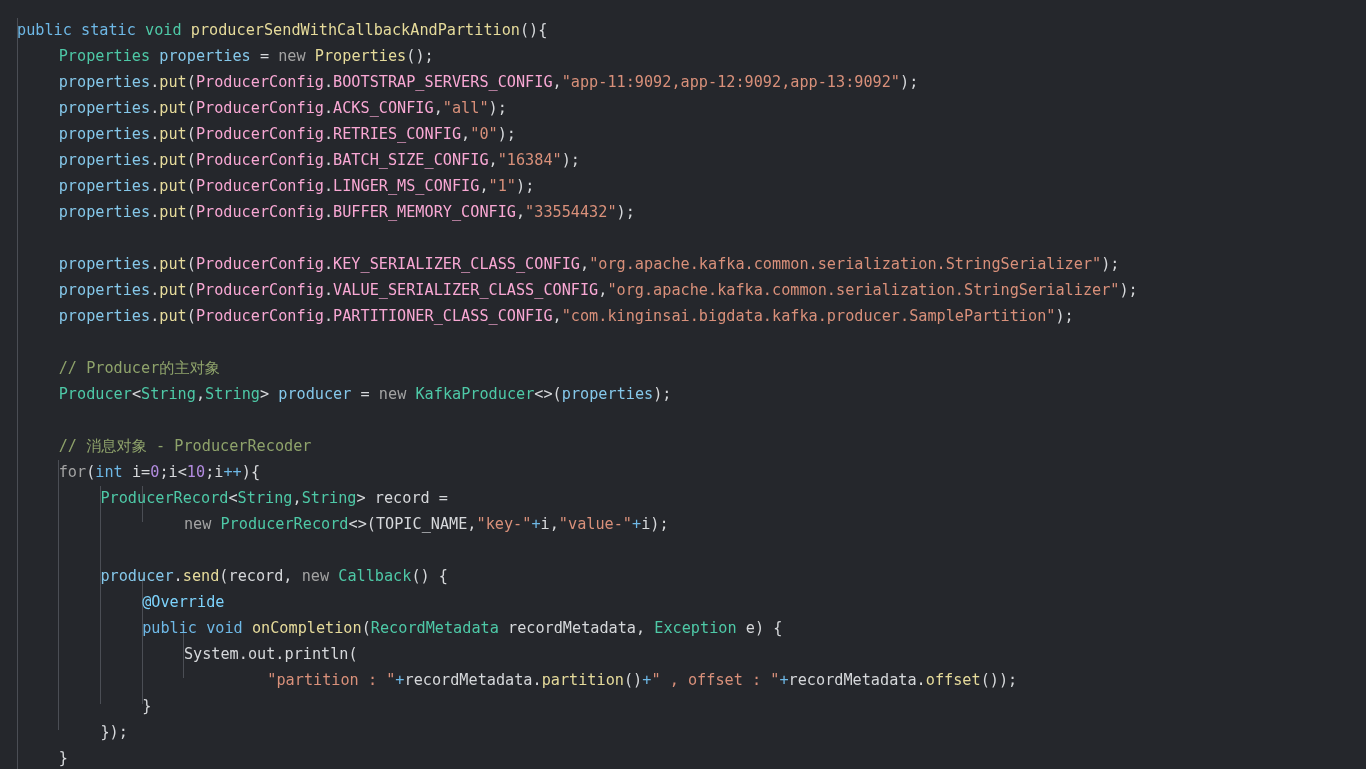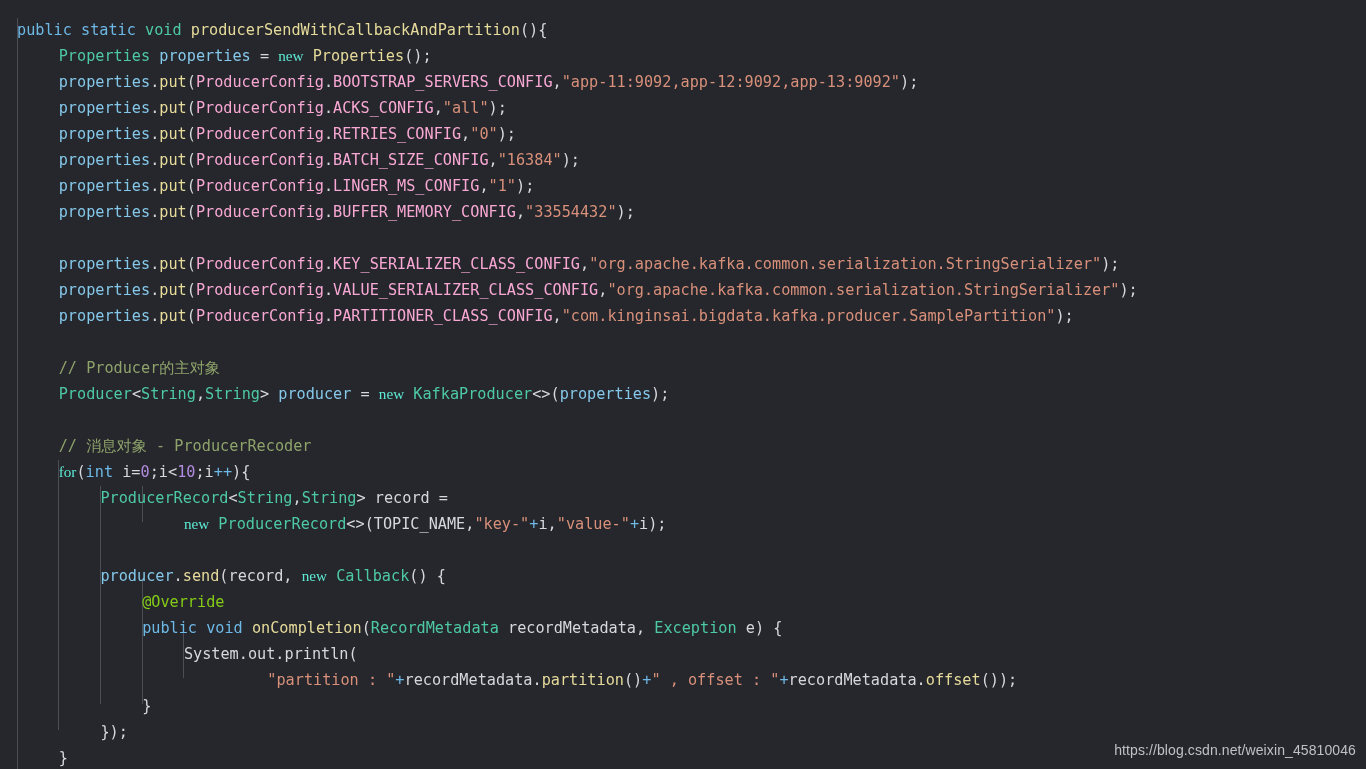--- a/index.html
+++ b/index.html
@@ -47,30 +47,30 @@
     pointer-events: none;
   }
   .guide {
     position: absolute;
     width: 1px;
     background: #4b4e55;
   }
 
   
   .kw      { color: #6eb8e6; }  
-  .ctrl    { color: #5eead4; font-family: Liberation Serif, serif; }  
+  .ctrl    { color: #a3a3a3; }  
   .type    { color: #4ec9a7; }  
   .fn      { color: #e6db9b; }  
   .var     { color: #85c8ea; }  
   .const   { color: #f9a8d4; }  
   .str     { color: #d9907a; }  
   .num     { color: #b38ce0; }  
   .cmt     { color: #8fa36b; }  
   .plain   { color: #d6d8db; }  
-  .anno    { color: #84cc16; }  
+  .anno    { color: #7dd3fc; }  
   .op      { color: #6eb8e6; }  
 
   #watermark {
     position: absolute;
     right: 10px;
     bottom: 6px;
     font-family: "Liberation Sans", sans-serif;
     font-size: 14px;
     color: #bfc1c4;
     letter-spacing: 0.1px;
@@ -85,15 +85,14 @@
       <div class="guide" style="left: 17px; top: 18px; height: 751px;"></div>
       <div class="guide" style="left: 58px; top: 460px; height: 270px;"></div>
       <div class="guide" style="left: 100px; top: 486px; height: 218px;"></div>
       <div class="guide" style="left: 142px; top: 486px; height: 36px;"></div>
       <div class="guide" style="left: 142px; top: 578px; height: 126px;"></div>
       <div class="guide" style="left: 183px; top: 630px; height: 48px;"></div>
     </div>
 
   <div id="code"><div class="line" style="padding-left: 17px;"><span class="kw">public</span><span class="plain"> </span><span class="kw">static</span><span class="plain"> </span><span class="type">void</span><span class="plain"> </span><span class="fn">producerSendWithCallbackAndPartition</span><span class="plain">(){</span></div><div class="line" style="padding-left: 58.72px;"><span class="type">Properties</span><span class="plain"> </span><span class="var">properties</span><span class="plain"> </span><span class="plain">=</span><span class="plain"> </span><span class="ctrl">new</span><span class="plain"> </span><span class="fn">Properties</span><span class="plain">();</span></div><div class="line" style="padding-left: 58.72px;"><span class="var">properties</span><span class="plain">.</span><span class="fn">put</span><span class="plain">(</span><span class="const">ProducerConfig</span><span class="plain">.</span><span class="const">BOOTSTRAP_SERVERS_CONFIG</span><span class="plain">,</span><span class="str">"app-11:9092,app-12:9092,app-13:9092"</span><span class="plain">);</span></div><div class="line" style="padding-left: 58.72px;"><span class="var">properties</span><span class="plain">.</span><span class="fn">put</span><span class="plain">(</span><span class="const">ProducerConfig</span><span class="plain">.</span><span class="const">ACKS_CONFIG</span><span class="plain">,</span><span class="str">"all"</span><span class="plain">);</span></div><div class="line" style="padding-left: 58.72px;"><span class="var">properties</span><span class="plain">.</span><span class="fn">put</span><span class="plain">(</span><span class="const">ProducerConfig</span><span class="plain">.</span><span class="const">RETRIES_CONFIG</span><span class="plain">,</span><span class="str">"0"</span><span class="plain">);</span></div><div class="line" style="padding-left: 58.72px;"><span class="var">properties</span><span class="plain">.</span><span class="fn">put</span><span class="plain">(</span><span class="const">ProducerConfig</span><span class="plain">.</span><span class="const">BATCH_SIZE_CONFIG</span><span class="plain">,</span><span class="str">"16384"</span><span class="plain">);</span></div><div class="line" style="padding-left: 58.72px;"><span class="var">properties</span><span class="plain">.</span><span class="fn">put</span><span class="plain">(</span><span class="const">ProducerConfig</span><span class="plain">.</span><span class="const">LINGER_MS_CONFIG</span><span class="plain">,</span><span class="str">"1"</span><span class="plain">);</span></div><div class="line" style="padding-left: 58.72px;"><span class="var">properties</span><span class="plain">.</span><span class="fn">put</span><span class="plain">(</span><span class="const">ProducerConfig</span><span class="plain">.</span><span class="const">BUFFER_MEMORY_CONFIG</span><span class="plain">,</span><span class="str">"33554432"</span><span class="plain">);</span></div><div class="line" style="padding-left: 17px;">&nbsp;</div><div class="line" style="padding-left: 58.72px;"><span class="var">properties</span><span class="plain">.</span><span class="fn">put</span><span class="plain">(</span><span class="const">ProducerConfig</span><span class="plain">.</span><span class="const">KEY_SERIALIZER_CLASS_CONFIG</span><span class="plain">,</span><span class="str">"org.apache.kafka.common.serialization.StringSerializer"</span><span class="plain">);</span></div><div class="line" style="padding-left: 58.72px;"><span class="var">properties</span><span class="plain">.</span><span class="fn">put</span><span class="plain">(</span><span class="const">ProducerConfig</span><span class="plain">.</span><span class="const">VALUE_SERIALIZER_CLASS_CONFIG</span><span class="plain">,</span><span class="str">"org.apache.kafka.common.serialization.StringSerializer"</span><span class="plain">);</span></div><div class="line" style="padding-left: 58.72px;"><span class="var">properties</span><span class="plain">.</span><span class="fn">put</span><span class="plain">(</span><span class="const">ProducerConfig</span><span class="plain">.</span><span class="const">PARTITIONER_CLASS_CONFIG</span><span class="plain">,</span><span class="str">"com.kinginsai.bigdata.kafka.producer.SamplePartition"</span><span class="plain">);</span></div><div class="line" style="padding-left: 17px;">&nbsp;</div><div class="line" style="padding-left: 58.72px;"><span class="cmt">// Producer的主对象</span></div><div class="line" style="padding-left: 58.72px;"><span class="type">Producer</span><span class="plain">&lt;</span><span class="type">String</span><span class="plain">,</span><span class="type">String</span><span class="plain">&gt; </span><span class="var">producer</span><span class="plain"> </span><span class="plain">=</span><span class="plain"> </span><span class="ctrl">new</span><span class="plain"> </span><span class="type">KafkaProducer</span><span class="plain">&lt;&gt;(</span><span class="var">properties</span><span class="plain">);</span></div><div class="line" style="padding-left: 17px;">&nbsp;</div><div class="line" style="padding-left: 58.72px;"><span class="cmt">// 消息对象 - ProducerRecoder</span></div><div class="line" style="padding-left: 58.72px;"><span class="ctrl">for</span><span class="plain">(</span><span class="kw">int</span><span class="plain"> </span><span class="plain">i</span><span class="plain">=</span><span class="num">0</span><span class="plain">;</span><span class="plain">i</span><span class="plain">&lt;</span><span class="num">10</span><span class="plain">;</span><span class="plain">i</span><span class="op">++</span><span class="plain">){</span></div><div class="line" style="padding-left: 100.44px;"><span class="type">ProducerRecord</span><span class="plain">&lt;</span><span class="type">String</span><span class="plain">,</span><span class="type">String</span><span class="plain">&gt; </span><span class="plain">record</span><span class="plain"> =</span></div><div class="line" style="padding-left: 183.88px;"><span class="ctrl">new</span><span class="plain"> </span><span class="type">ProducerRecord</span><span class="plain">&lt;&gt;(</span><span class="plain">TOPIC_NAME</span><span class="plain">,</span><span class="str">"key-"</span><span class="op">+</span><span class="plain">i</span><span class="plain">,</span><span class="str">"value-"</span><span class="op">+</span><span class="plain">i</span><span class="plain">);</span></div><div class="line" style="padding-left: 17px;">&nbsp;</div><div class="line" style="padding-left: 100.44px;"><span class="var">producer</span><span class="plain">.</span><span class="fn">send</span><span class="plain">(</span><span class="plain">record</span><span class="plain">, </span><span class="ctrl">new</span><span class="plain"> </span><span class="type">Callback</span><span class="plain">() {</span></div><div class="line" style="padding-left: 142.16px;"><span class="anno">@Override</span></div><div class="line" style="padding-left: 142.16px;"><span class="kw">public</span><span class="plain"> </span><span class="kw">void</span><span class="plain"> </span><span class="fn">onCompletion</span><span class="plain">(</span><span class="type">RecordMetadata</span><span class="plain"> </span><span class="plain">recordMetadata</span><span class="plain">, </span><span class="type">Exception</span><span class="plain"> </span><span class="plain">e</span><span class="plain">) {</span></div><div class="line" style="padding-left: 183.88px;"><span class="plain">System</span><span class="plain">.</span><span class="plain">out</span><span class="plain">.</span><span class="plain">println</span><span class="plain">(</span></div><div class="line" style="padding-left: 267.32px;"><span class="str">"partition : "</span><span class="op">+</span><span class="plain">recordMetadata</span><span class="plain">.</span><span class="fn">partition</span><span class="plain">()</span><span class="op">+</span><span class="str">" , offset : "</span><span class="op">+</span><span class="plain">recordMetadata</span><span class="plain">.</span><span class="fn">offset</span><span class="plain">());</span></div><div class="line" style="padding-left: 142.16px;"><span class="plain">}</span></div><div class="line" style="padding-left: 100.44px;"><span class="plain">});</span></div><div class="line" style="padding-left: 58.72px;"><span class="plain">}</span></div></div>
 
-  <div id="watermark">https://blog.csdn.net/weixin_45810046</div>
 
 </div>
 
 </body></html>

